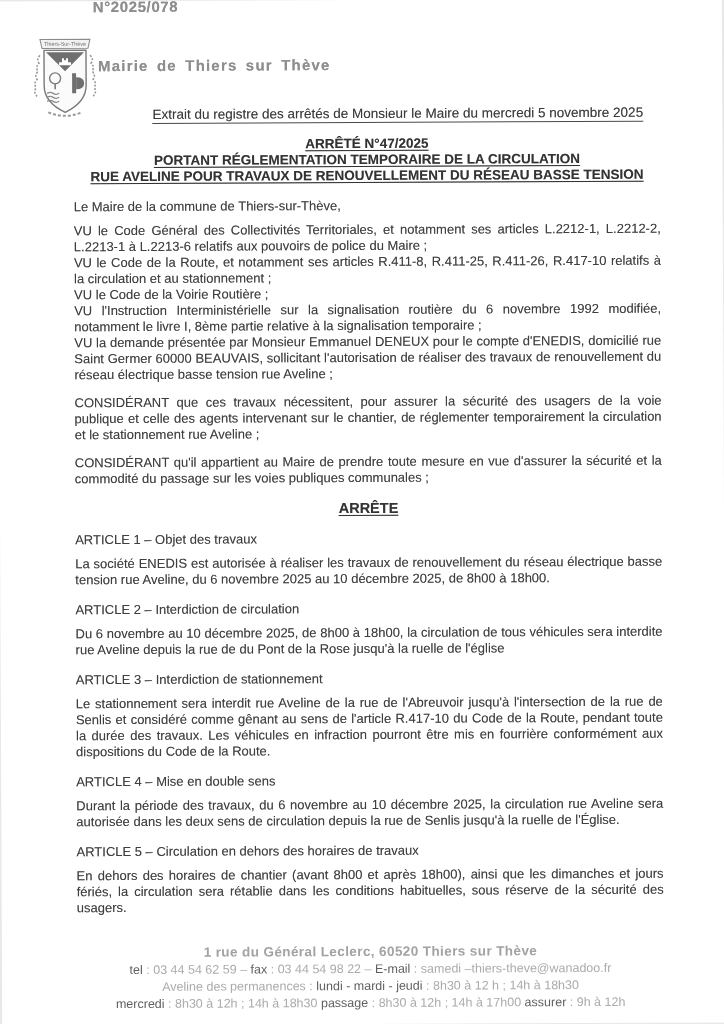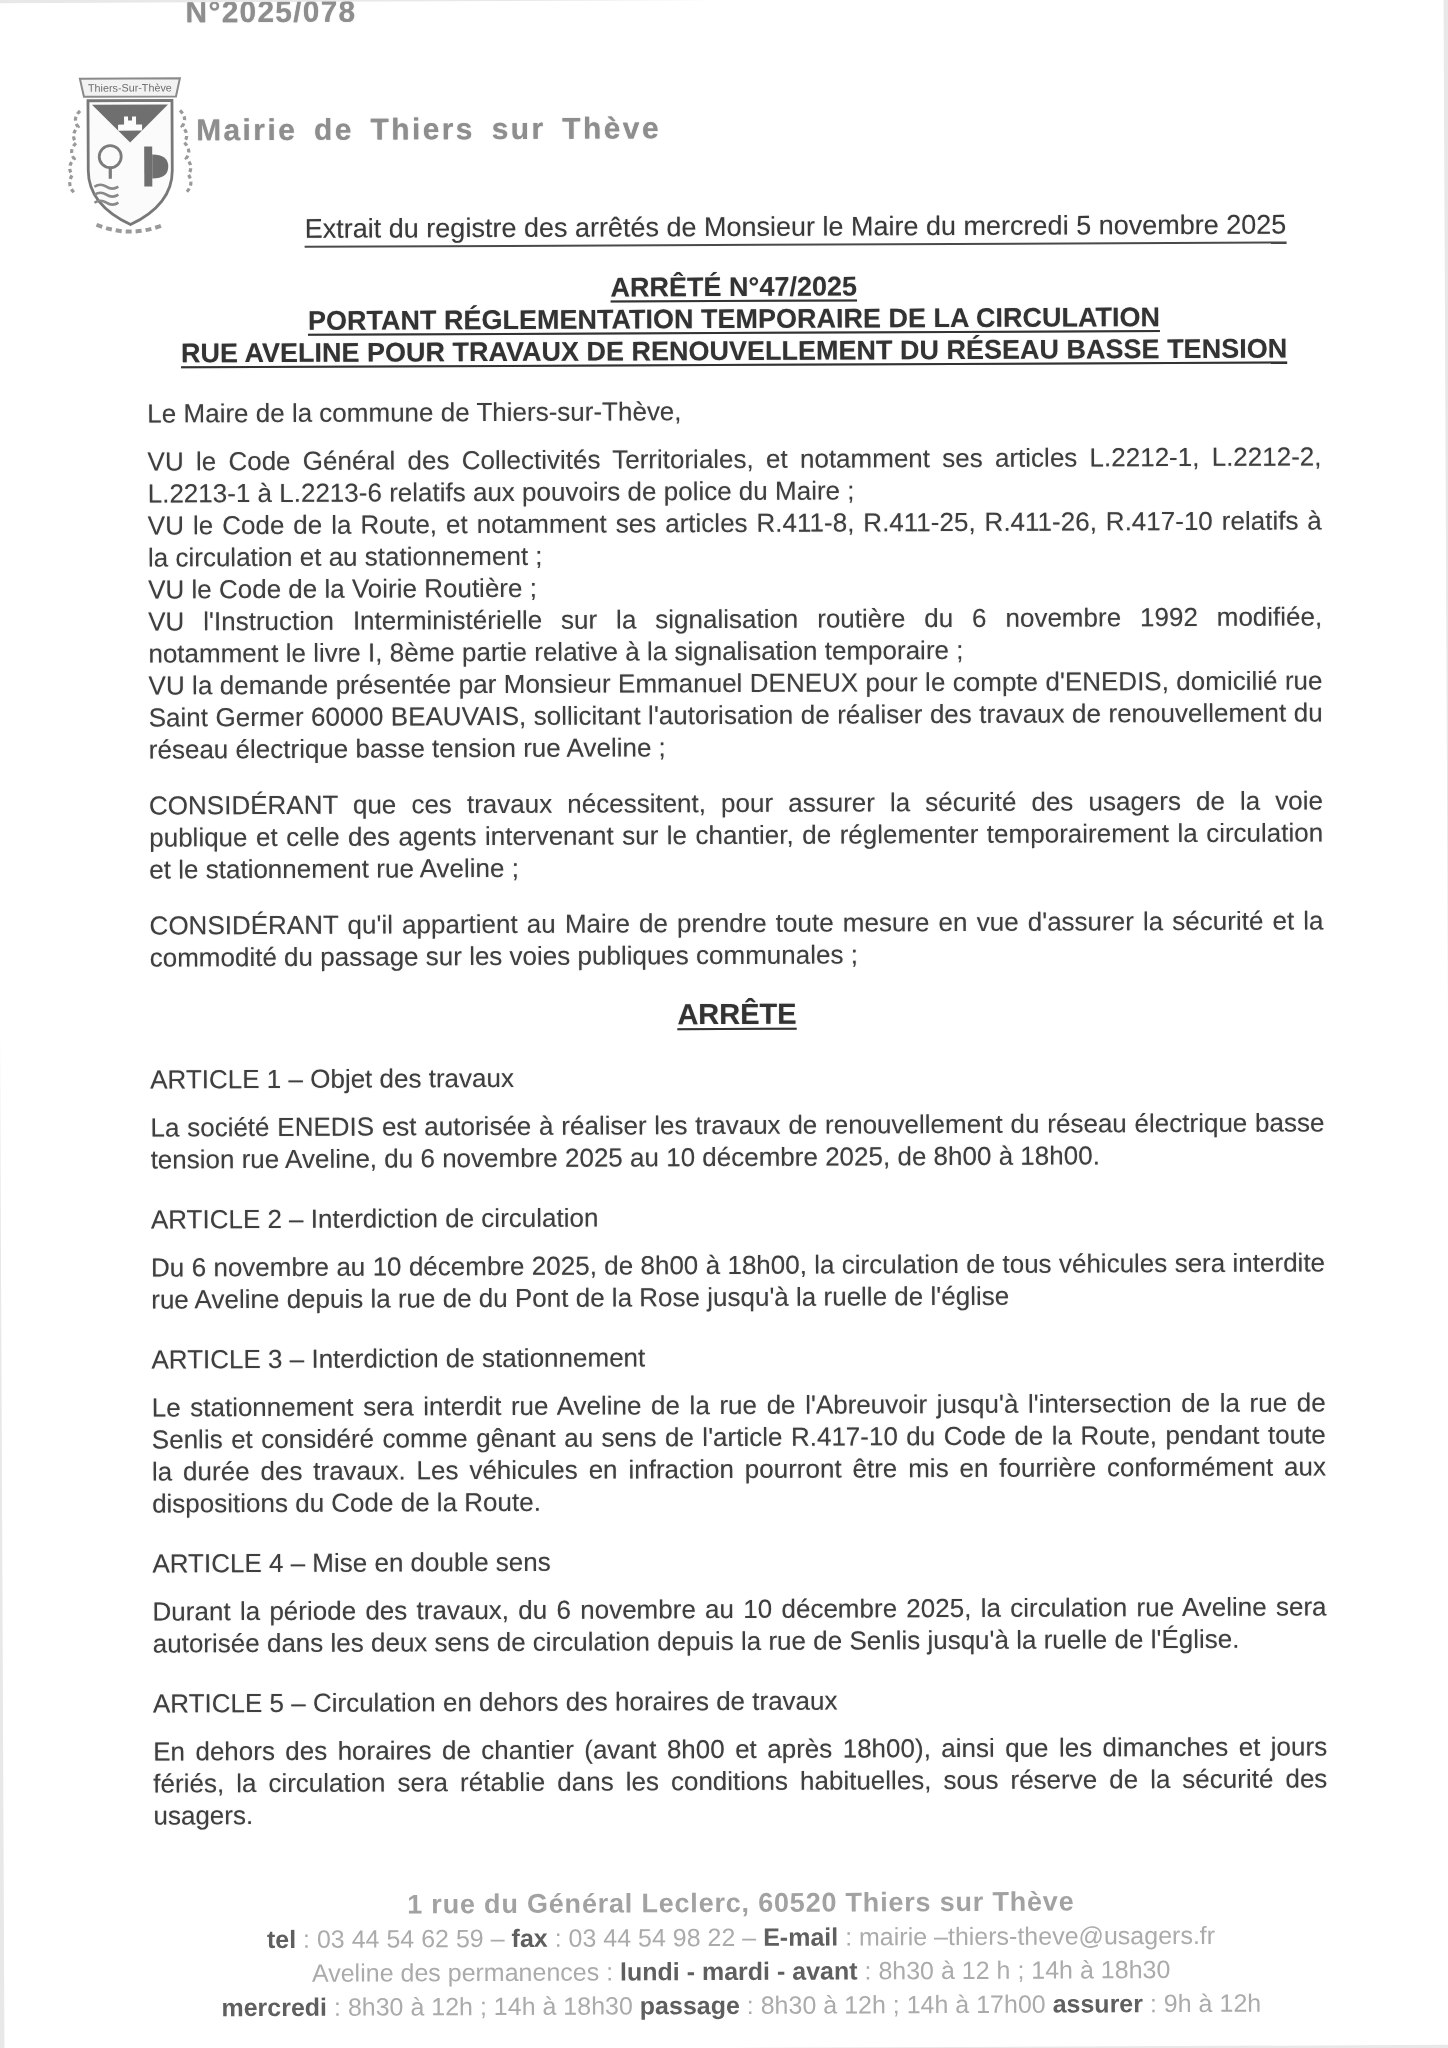--- a/index.html
+++ b/index.html
@@ -66,21 +66,21 @@
   }
   .article-body { margin-top: 8px; }
 
   
   .footer { margin-top: 28px; text-align: center; }
   .footer-address {
     font-size: 13.5px; font-weight: bold; color: #a2a2a2;
     letter-spacing: 0.4px; line-height: 18px;
   }
   .footer-line { font-size: 12.5px; color: #ababab; line-height: 17px; }
-  .footer-line .fl-bold { color: #5f5f5f; font-weight: bold; }
+  .footer-line .fl-bold { color: #5f5f5f; font-weight: normal; }
 </style>
 </head>
 <body>
 
 <div class="sheet">
 
   <div class="header">
     <div class="doc-number scan-text">N°2025/078</div>
 
     <svg class="logo" width="74" height="86" viewBox="0 0 74 86">
@@ -147,19 +147,19 @@
     <p class="body-text article-body scan-text">Le stationnement sera interdit rue Aveline de la rue de l'Abreuvoir jusqu'à l'intersection de la rue de Senlis et considéré comme gênant au sens de l'article R.417-10 du Code de la Route, pendant toute la durée des travaux. Les véhicules en infraction pourront être mis en fourrière conformément aux dispositions du Code de la Route.</p>
 
     <p class="body-text article-heading scan-text">ARTICLE 4 – Mise en double sens</p>
     <p class="body-text article-body scan-text">Durant la période des travaux, du 6 novembre au 10 décembre 2025, la circulation rue Aveline sera autorisée dans les deux sens de circulation depuis la rue de Senlis jusqu'à la ruelle de l'Église.</p>
 
     <p class="body-text article-heading scan-text">ARTICLE 5 – Circulation en dehors des horaires de travaux</p>
     <p class="body-text article-body scan-text">En dehors des horaires de chantier (avant 8h00 et après 18h00), ainsi que les dimanches et jours fériés, la circulation sera rétablie dans les conditions habituelles, sous réserve de la sécurité des usagers.</p>
 
     <div class="footer">
       <div class="footer-address">1 rue du Général Leclerc, 60520 Thiers sur Thève</div>
-      <div class="footer-line"><span class="fl-bold">tel</span><span> : 03 44 54 62 59 – </span><span class="fl-bold">fax</span><span> : 03 44 54 98 22 – </span><span class="fl-bold">E-mail</span><span> : mairie –thiers-theve@usagers.fr</span></div>
-      <div class="footer-line"><span>Aveline des permanences : </span><span class="fl-bold">lundi - mardi - avant</span><span> : 8h30 à 12 h ; 14h à 18h30</span></div>
+      <div class="footer-line"><span class="fl-bold">tel</span><span> : 03 44 54 62 59 – </span><span class="fl-bold">fax</span><span> : 03 44 54 98 22 – </span><span class="fl-bold">E-mail</span><span> : samedi –thiers-theve@wanadoo.fr</span></div>
+      <div class="footer-line"><span>Aveline des permanences : </span><span class="fl-bold">lundi - mardi - jeudi</span><span> : 8h30 à 12 h ; 14h à 18h30</span></div>
       <div class="footer-line"><span class="fl-bold">mercredi</span><span> : 8h30 à 12h ; 14h  à 18h30 </span><span class="fl-bold">passage</span><span> : 8h30 à 12h ; 14h à 17h00  </span><span class="fl-bold">assurer</span><span> : 9h à 12h</span></div>
     </div>
 
   </div>
 </div>
 
 </body></html>

